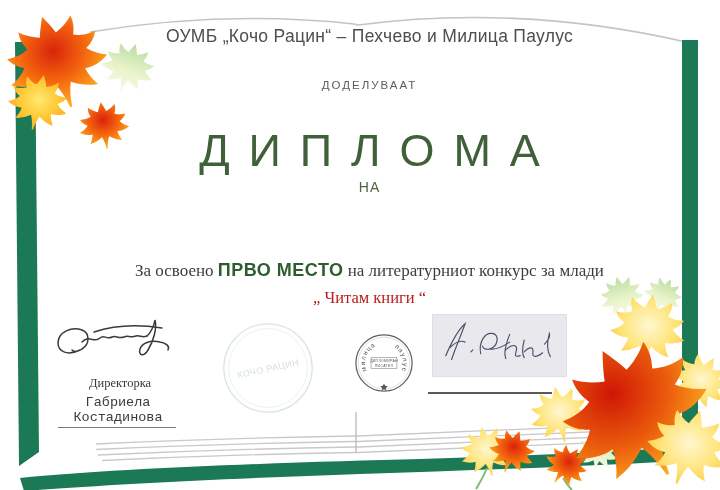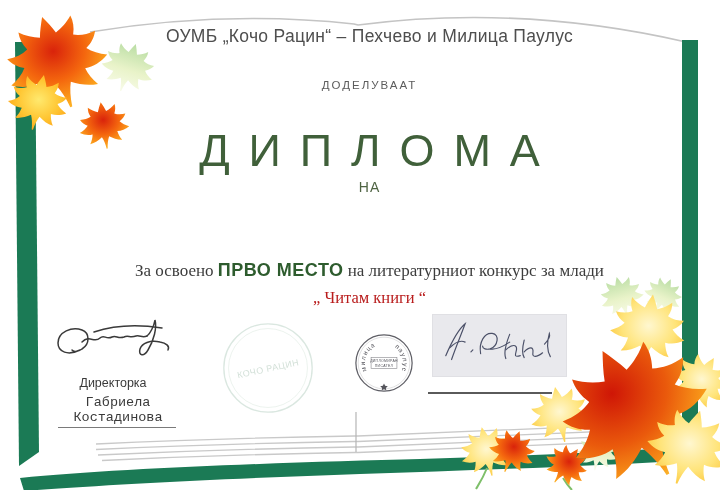--- a/index.html
+++ b/index.html
@@ -15,21 +15,21 @@
   #org-line{top:26px;font-size:17.5px;color:#4e4e4e;letter-spacing:.3px;}
   #presents{top:79px;font-size:11.5px;color:#5c5c5c;letter-spacing:2px;}
   #diploma{top:125px;font-size:45px;color:#40603a;font-weight:400;}
   #diploma span{display:inline-block;letter-spacing:.42em;margin-right:-.42em;}
   #to-label{top:179px;font-size:14px;color:#4f6443;letter-spacing:1px;}
   #recipient{top:193px;font-size:28px;font-weight:bold;color:#40603a;letter-spacing:.5px;}
   #award-line{top:260px;font-size:17px;color:#3c3c3c;font-family:"Liberation Serif",serif;}
   #award-line .place{font-family:"Liberation Sans",sans-serif;font-weight:bold;font-size:18px;color:#2e5c2e;letter-spacing:.5px;}
   #contest-line{top:288px;font-size:16.5px;color:#b91c1c;font-family:"Liberation Serif",serif;}
   .abs{position:absolute;z-index:2;}
-  #director-role{left:48px;top:376px;width:130px;text-align:center;font-size:12.5px;color:#3a3a3a;font-family:Liberation Sans, sans-serif;}
+  #director-role{left:55px;top:376px;width:130px;text-align:center;font-size:12.5px;color:#3a3a3a;font-family:Liberation Serif, serif;}
   #director-name{left:38px;top:395px;width:160px;text-align:center;font-size:13.5px;color:#3a3a3a;font-family:Liberation Mono, monospace;}
   #sig-line-left{left:58px;top:427px;width:118px;height:1px;background:#7a7a7a;}
   #sig-line-right{left:428px;top:392px;width:124px;height:1.5px;background:#5a5a5a;}
   #sig-box{left:432px;top:314px;width:135px;height:63px;background:#e9e9ed;border:1px solid #e0e0e4;box-sizing:border-box;}
   #director-sig{left:50px;top:312px;}
   #library-stamp{left:221px;top:321px;}
   #writer-stamp{left:346px;top:325px;}
   .stamp-center{font-family:"Liberation Sans",sans-serif;}
 </style>
 </head>

